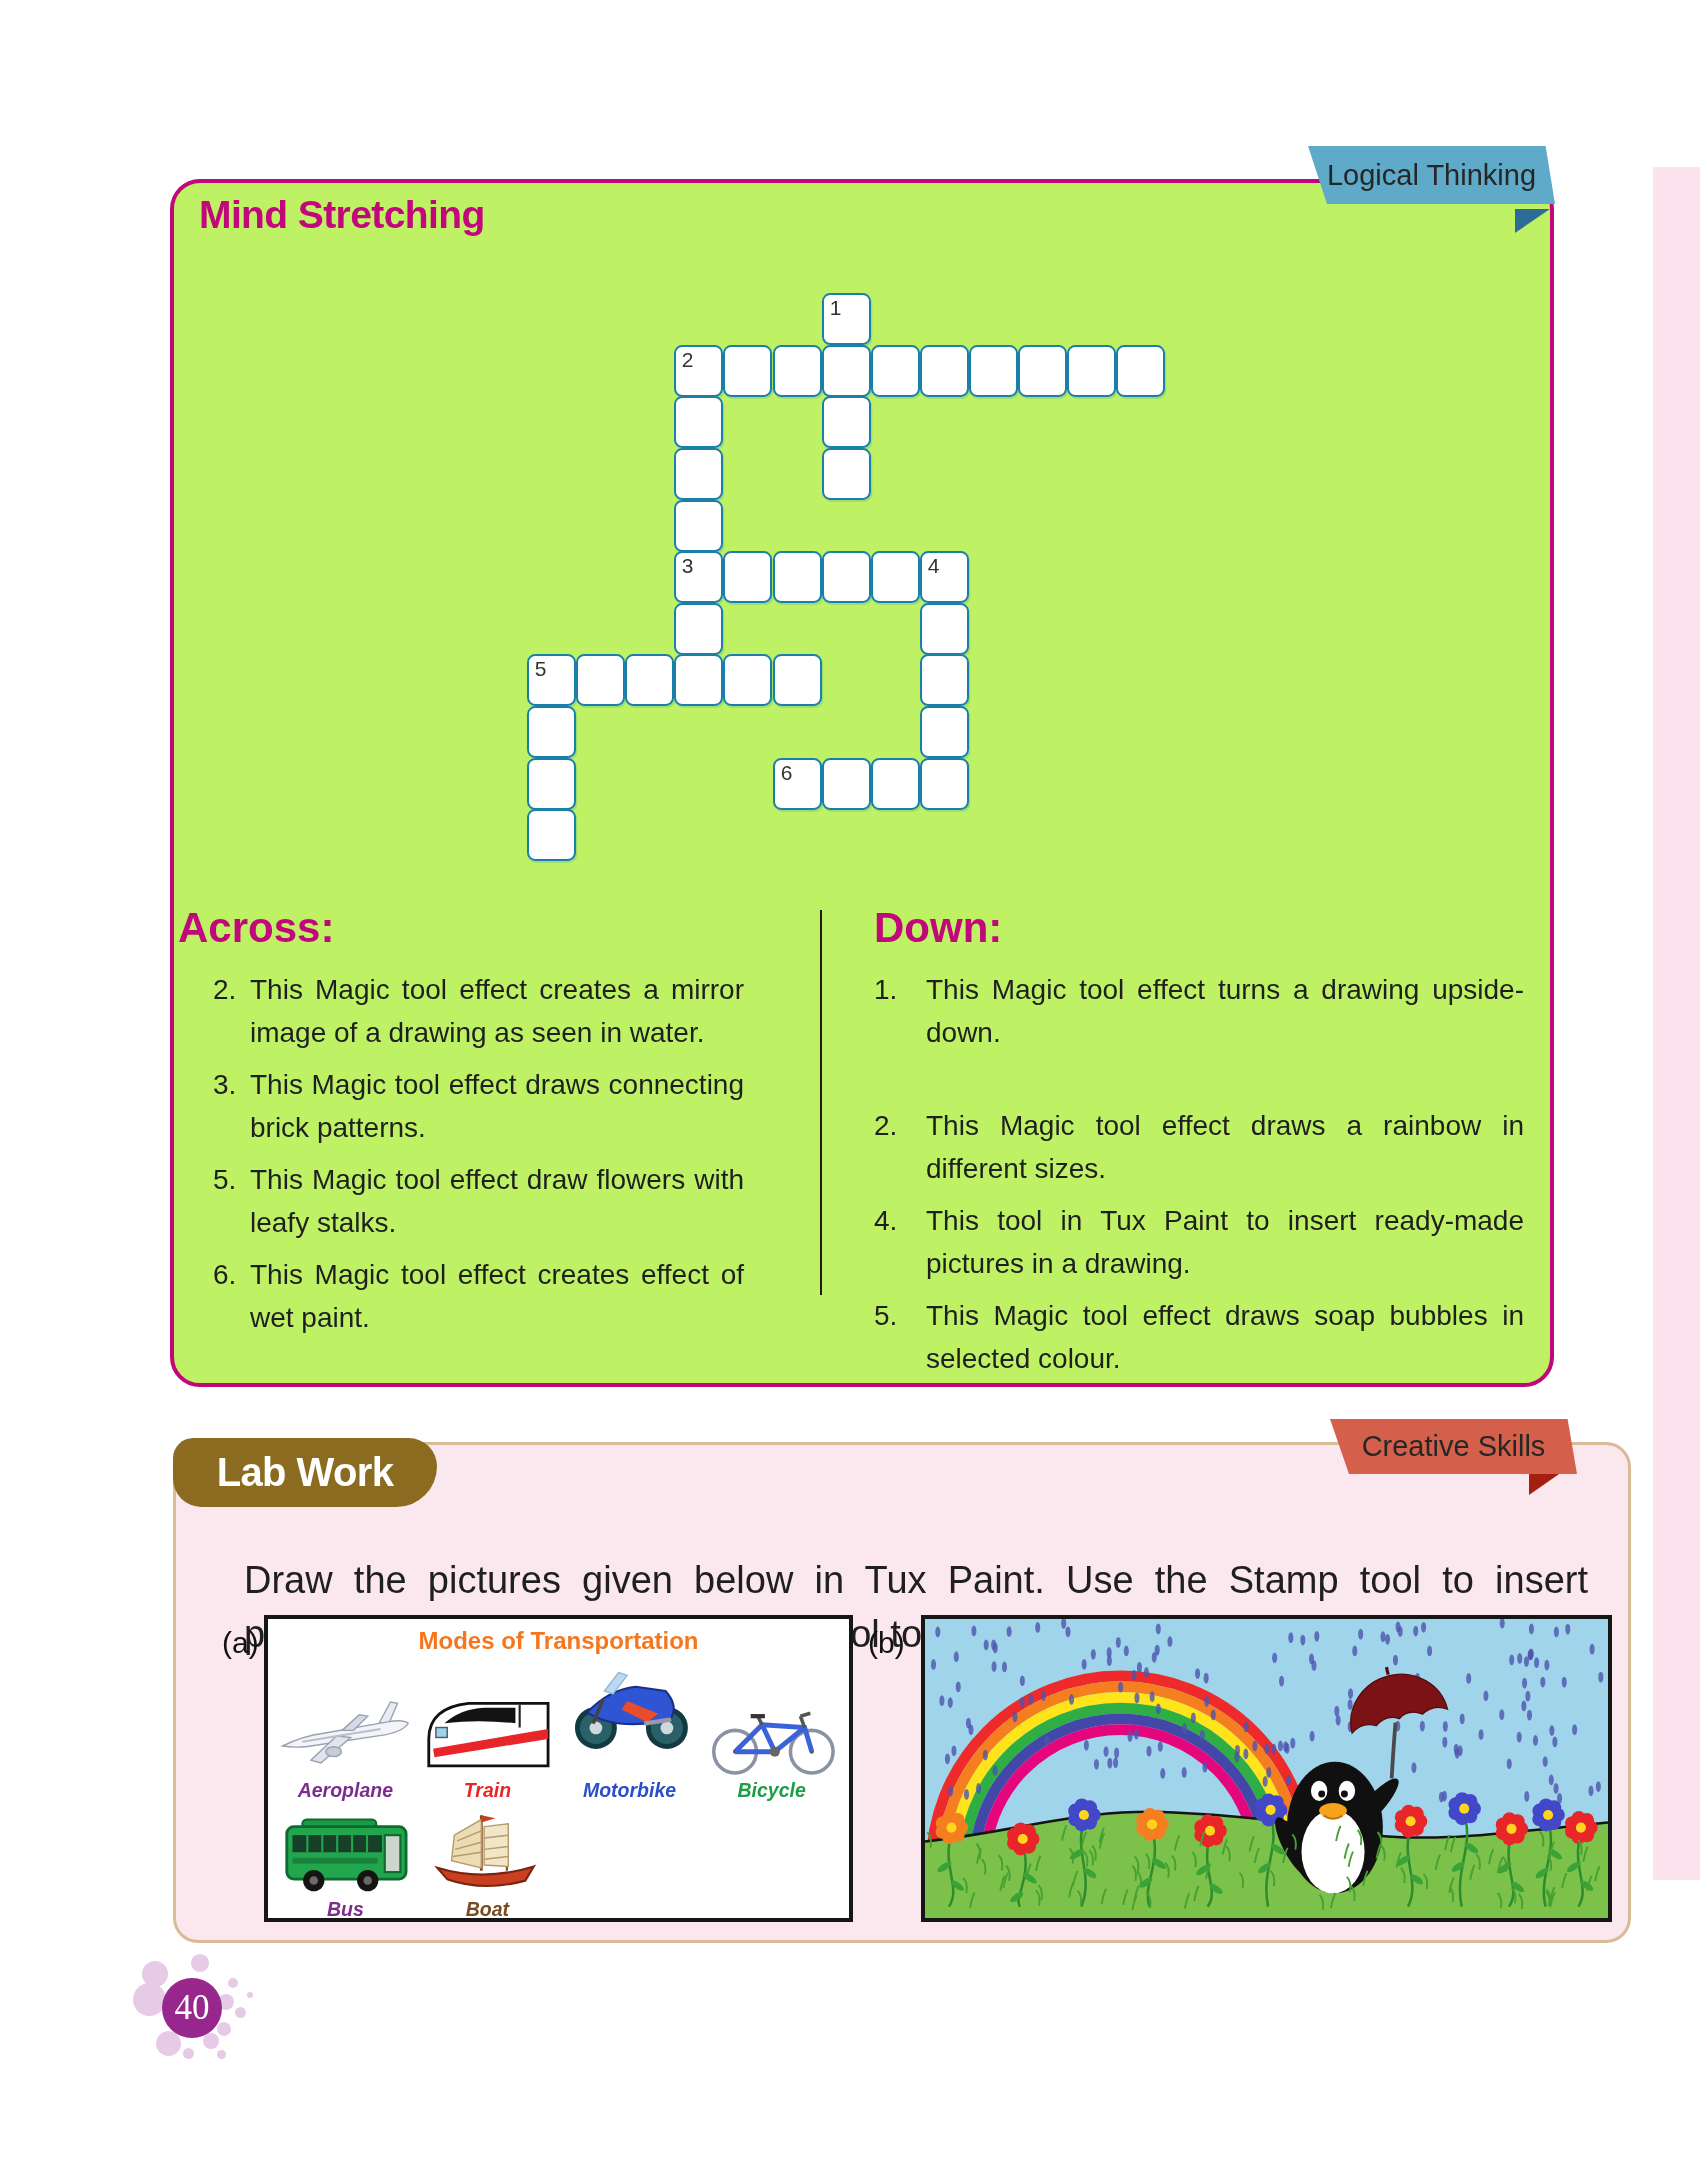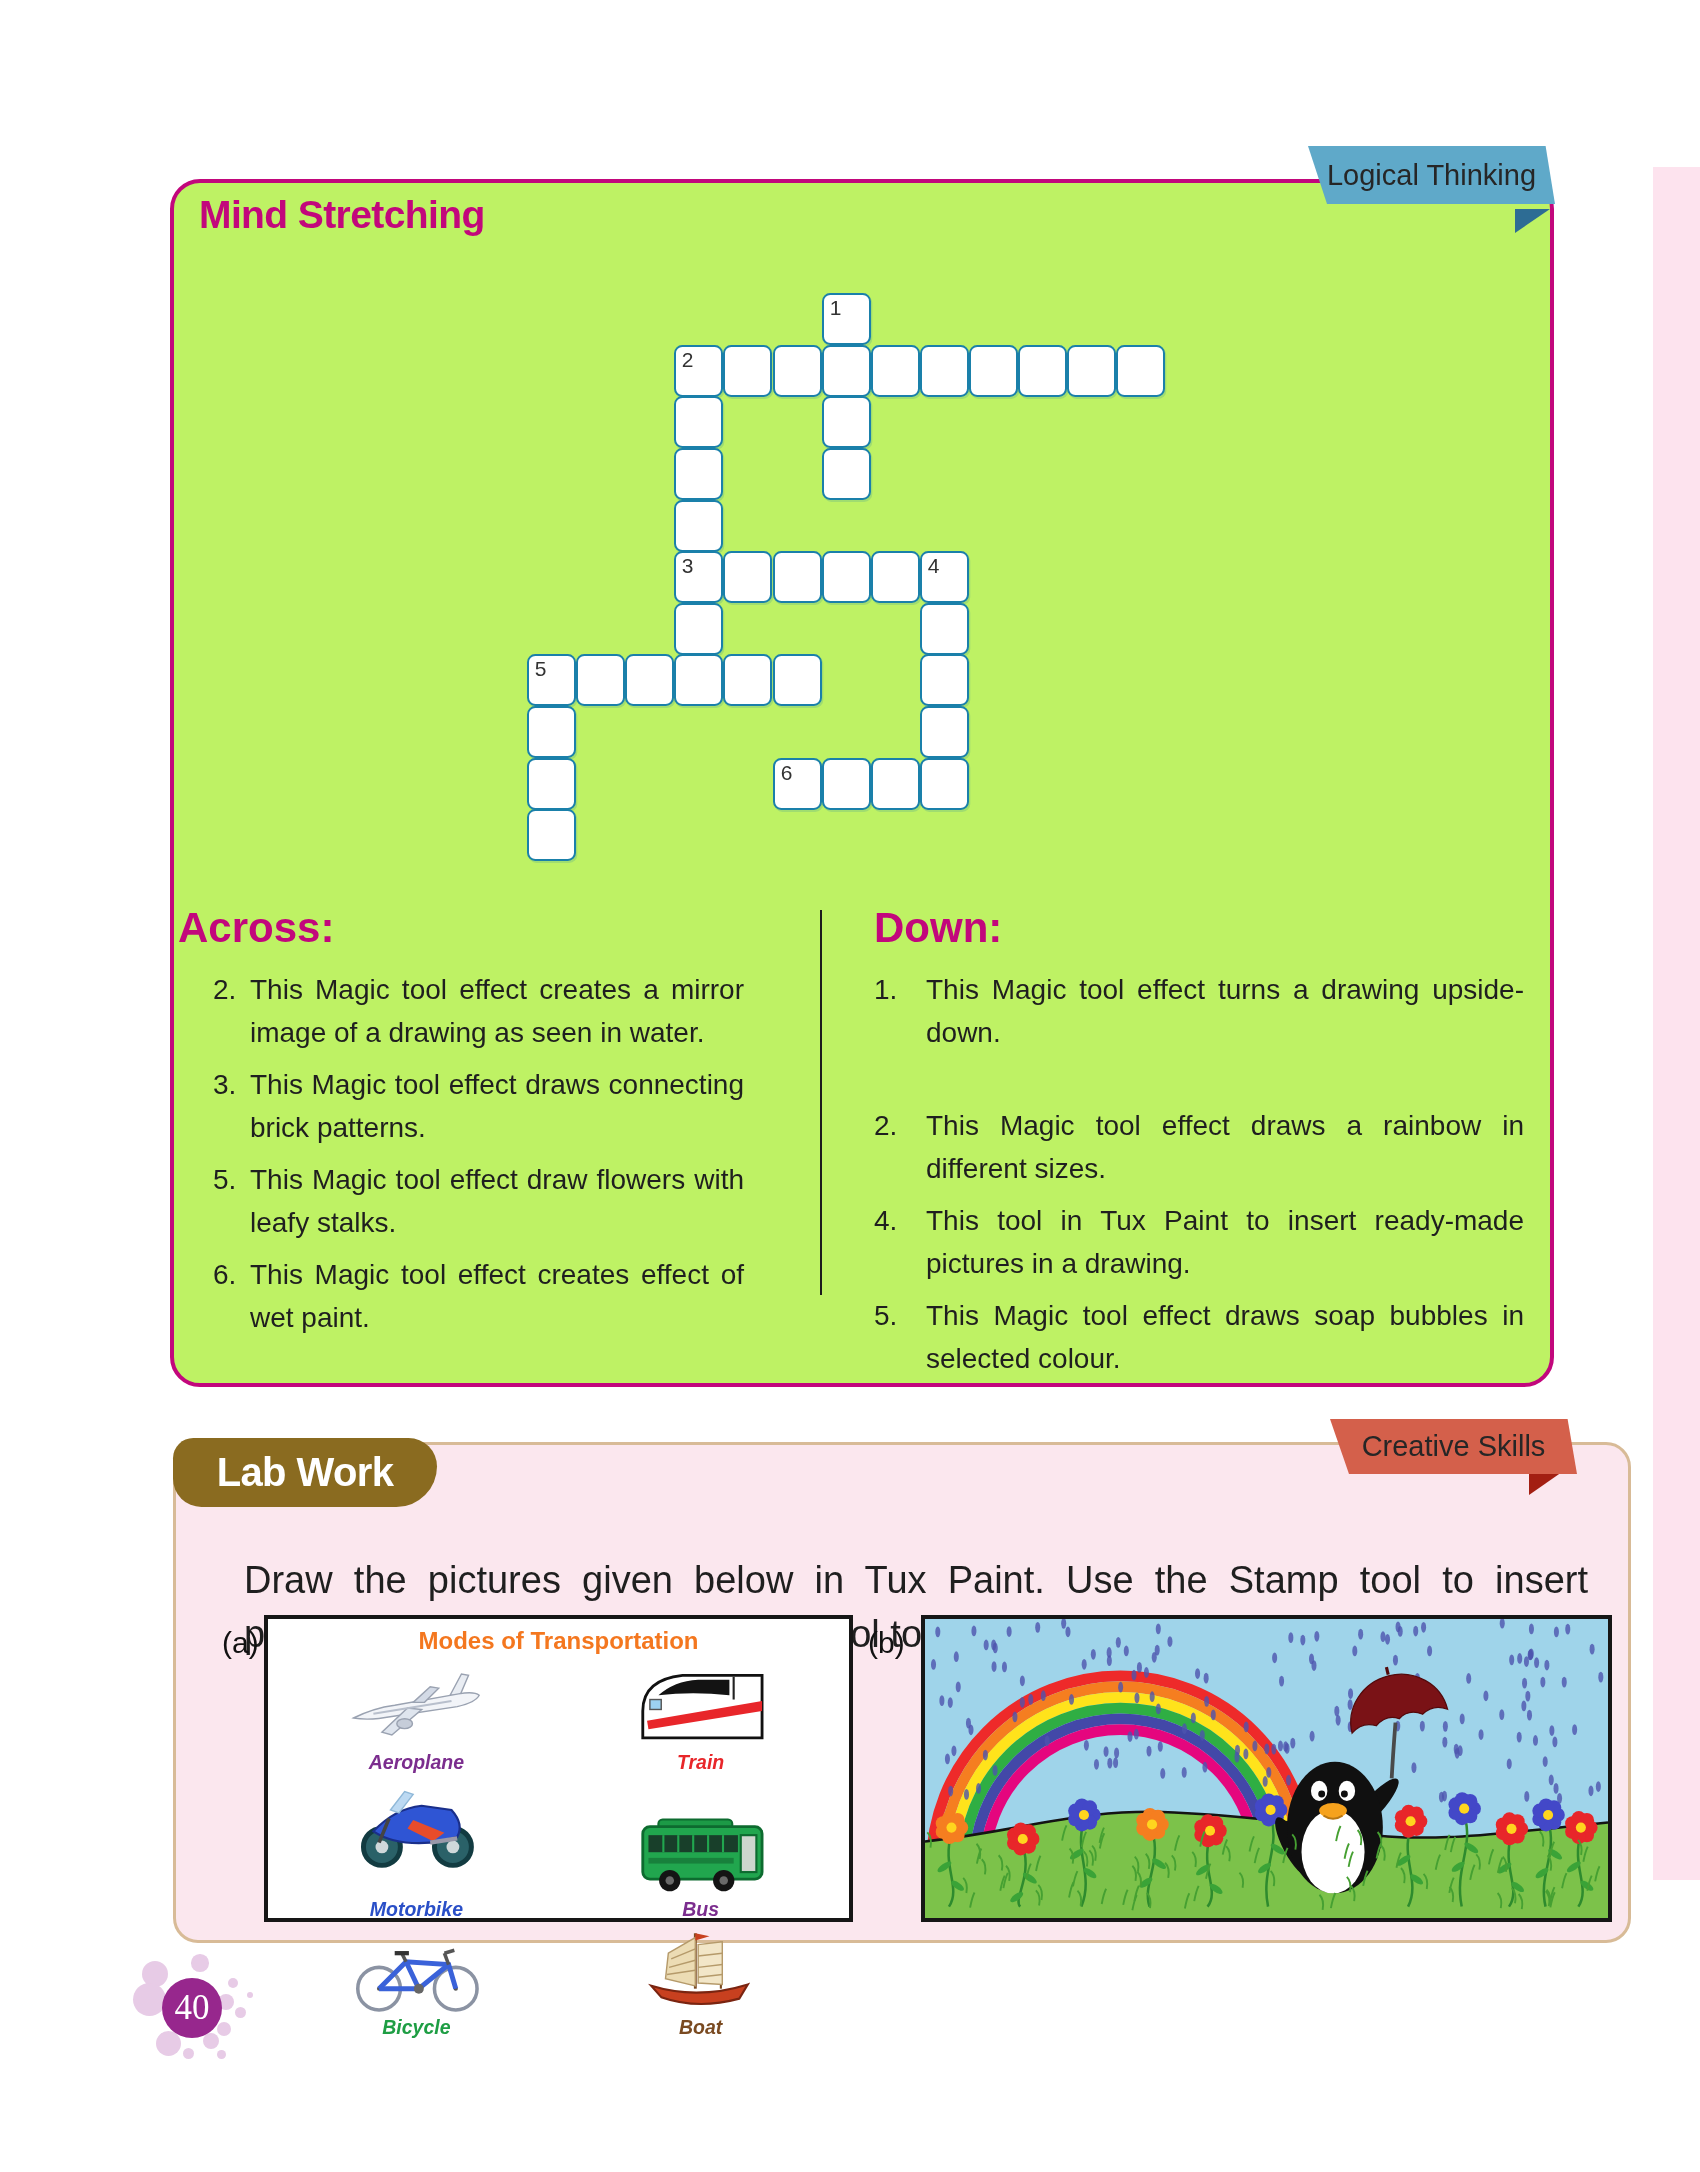--- a/index.html
+++ b/index.html
@@ -54,21 +54,21 @@
   .lab-badge{position:absolute;left:173px;top:1438px;width:264px;height:69px;background:#8a6b20;
              border-radius:25px 35px 50px 35px;color:#fff;font-size:40px;font-weight:bold;
              display:flex;align-items:center;justify-content:center;z-index:4;letter-spacing:-0.6px;}
   .lab-text{position:absolute;left:244px;top:1553px;width:1344px;font-size:38px;line-height:54px;
             text-align:justify;color:#1f1f1f;z-index:4;}
   .fig-label{position:absolute;font-size:30px;color:#111;z-index:4;}
   .fig-a{position:absolute;left:264px;top:1615px;width:589px;height:307px;background:#fff;
          border:4.4px solid #161616;box-sizing:border-box;z-index:4;}
   .fig-a-title{text-align:center;margin-top:7.6px;font-size:24px;font-weight:bold;color:#f4771f;}
   .vehicle-grid{position:absolute;left:6.3px;right:6.3px;top:39px;bottom:5px;display:grid;
-                grid-template-columns:repeat(2,1fr);grid-template-rows:1fr 1fr;}
+                grid-template-columns:repeat(4,1fr);grid-template-rows:1fr 1fr;}
   .vehicle{display:flex;flex-direction:column;align-items:center;justify-content:flex-end;}
   .vehicle-art svg{width:142px;height:93px;display:block;}
   .vehicle-label{font-size:19.5px;font-weight:bold;font-style:italic;margin:0 0 2.5px 0;}
   .fig-b{position:absolute;left:921px;top:1615px;width:691px;height:307px;
          border:4.4px solid #161616;box-sizing:border-box;z-index:4;background:#9fd4ea;}
   .fig-b svg{display:block;width:100%;height:100%;}
 
   
   .page-circle{position:absolute;left:162px;top:1978px;width:60px;height:60px;border-radius:50%;
                background:#97278d;color:#fff;font-family:"Liberation Serif",serif;font-size:35px;
@@ -227,60 +227,60 @@
               <path d="M 96 60 L 140 78 L 124 90 L 88 72 Z" fill="#e84c2a"></path>
               <line x1="62" y1="58" x2="48" y2="92" stroke="#444" stroke-width="5"></line>
               <line x1="120" y1="92" x2="158" y2="86" stroke="#99a" stroke-width="6"></line>
             </svg>
           </div>
           <div class="vehicle-label" style="color: rgb(42, 79, 199); margin-top: 28px;">Motorbike</div>
         </div>
         <div class="vehicle">
           <div class="vehicle-art">
             <svg viewBox="0 0 200 130">
+              <circle cx="48" cy="92" r="30" fill="none" stroke="#8b93a3" stroke-width="5"></circle>
+              <circle cx="156" cy="92" r="30" fill="none" stroke="#8b93a3" stroke-width="5"></circle>
+              <circle cx="48" cy="92" r="3" fill="#555"></circle>
+              <circle cx="156" cy="92" r="3" fill="#555"></circle>
+              <g stroke="#3a62d9" stroke-width="7" fill="none">
+                <path d="M 48 92 L 86 54 L 146 58 L 156 92"></path>
+                <path d="M 86 54 L 104 92 L 48 92"></path>
+                <path d="M 104 92 L 146 58"></path>
+              </g>
+              <line x1="146" y1="58" x2="140" y2="42" stroke="#555" stroke-width="5"></line>
+              <path d="M 140 42 L 154 38" stroke="#555" stroke-width="5" fill="none"></path>
+              <line x1="86" y1="54" x2="80" y2="42" stroke="#555" stroke-width="5"></line>
+              <line x1="70" y1="42" x2="90" y2="42" stroke="#333" stroke-width="6"></line>
+              <circle cx="104" cy="92" r="7" fill="#666"></circle>
+            </svg>
+          </div>
+          <div class="vehicle-label" style="color: rgb(30, 158, 68);">Bicycle</div>
+        </div>
+        <div class="vehicle">
+          <div class="vehicle-art">
+            <svg viewBox="0 0 200 130">
               <rect x="40" y="20" width="104" height="14" rx="6" fill="#1c9a46" stroke="#0d6b2f" stroke-width="3"></rect>
               <rect x="18" y="30" width="168" height="74" rx="10" fill="#21a64e" stroke="#0d6b2f" stroke-width="4"></rect>
               <rect x="26" y="42" width="126" height="24" fill="#183f2a"></rect>
               <g stroke="#21a64e" stroke-width="3">
                 <line x1="47" y1="42" x2="47" y2="66"></line>
                 <line x1="68" y1="42" x2="68" y2="66"></line>
                 <line x1="89" y1="42" x2="89" y2="66"></line>
                 <line x1="110" y1="42" x2="110" y2="66"></line>
                 <line x1="131" y1="42" x2="131" y2="66"></line>
               </g>
               <rect x="156" y="42" width="22" height="52" fill="#cdd6cd" stroke="#0d6b2f" stroke-width="3"></rect>
               <rect x="26" y="74" width="120" height="8" fill="#18813c"></rect>
               <circle cx="56" cy="106" r="15" fill="#141414"></circle>
               <circle cx="56" cy="106" r="6" fill="#6a6a6a"></circle>
               <circle cx="132" cy="106" r="15" fill="#141414"></circle>
               <circle cx="132" cy="106" r="6" fill="#6a6a6a"></circle>
             </svg>
           </div>
           <div class="vehicle-label" style="color: rgb(123, 45, 142);">Bus</div>
-        </div>
-        <div class="vehicle">
-          <div class="vehicle-art">
-            <svg viewBox="0 0 200 130">
-              <circle cx="48" cy="92" r="30" fill="none" stroke="#8b93a3" stroke-width="5"></circle>
-              <circle cx="156" cy="92" r="30" fill="none" stroke="#8b93a3" stroke-width="5"></circle>
-              <circle cx="48" cy="92" r="3" fill="#555"></circle>
-              <circle cx="156" cy="92" r="3" fill="#555"></circle>
-              <g stroke="#3a62d9" stroke-width="7" fill="none">
-                <path d="M 48 92 L 86 54 L 146 58 L 156 92"></path>
-                <path d="M 86 54 L 104 92 L 48 92"></path>
-                <path d="M 104 92 L 146 58"></path>
-              </g>
-              <line x1="146" y1="58" x2="140" y2="42" stroke="#555" stroke-width="5"></line>
-              <path d="M 140 42 L 154 38" stroke="#555" stroke-width="5" fill="none"></path>
-              <line x1="86" y1="54" x2="80" y2="42" stroke="#555" stroke-width="5"></line>
-              <line x1="70" y1="42" x2="90" y2="42" stroke="#333" stroke-width="6"></line>
-              <circle cx="104" cy="92" r="7" fill="#666"></circle>
-            </svg>
-          </div>
-          <div class="vehicle-label" style="color: rgb(30, 158, 68);">Bicycle</div>
         </div>
         <div class="vehicle">
           <div class="vehicle-art">
             <svg viewBox="0 0 200 130">
               <line x1="92" y1="14" x2="92" y2="92" stroke="#7a4a21" stroke-width="4"></line>
               <line x1="128" y1="26" x2="128" y2="92" stroke="#7a4a21" stroke-width="3"></line>
               <path d="M 54 42 L 92 20 L 92 88 L 50 78 Z" fill="#ecdcb4" stroke="#b59a6a" stroke-width="2"></path>
               <g stroke="#b59a6a" stroke-width="2">
                 <line x1="58" y1="50" x2="92" y2="36"></line>
                 <line x1="55" y1="62" x2="92" y2="52"></line>

